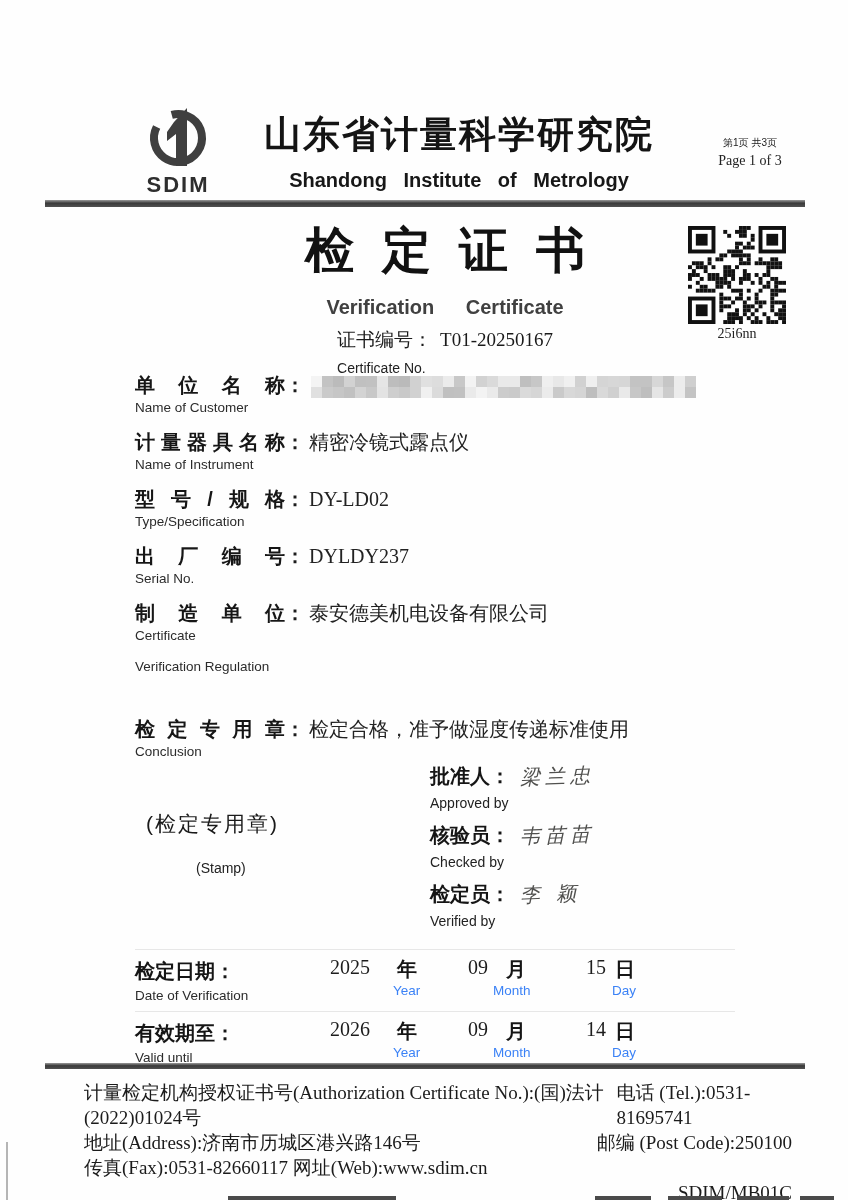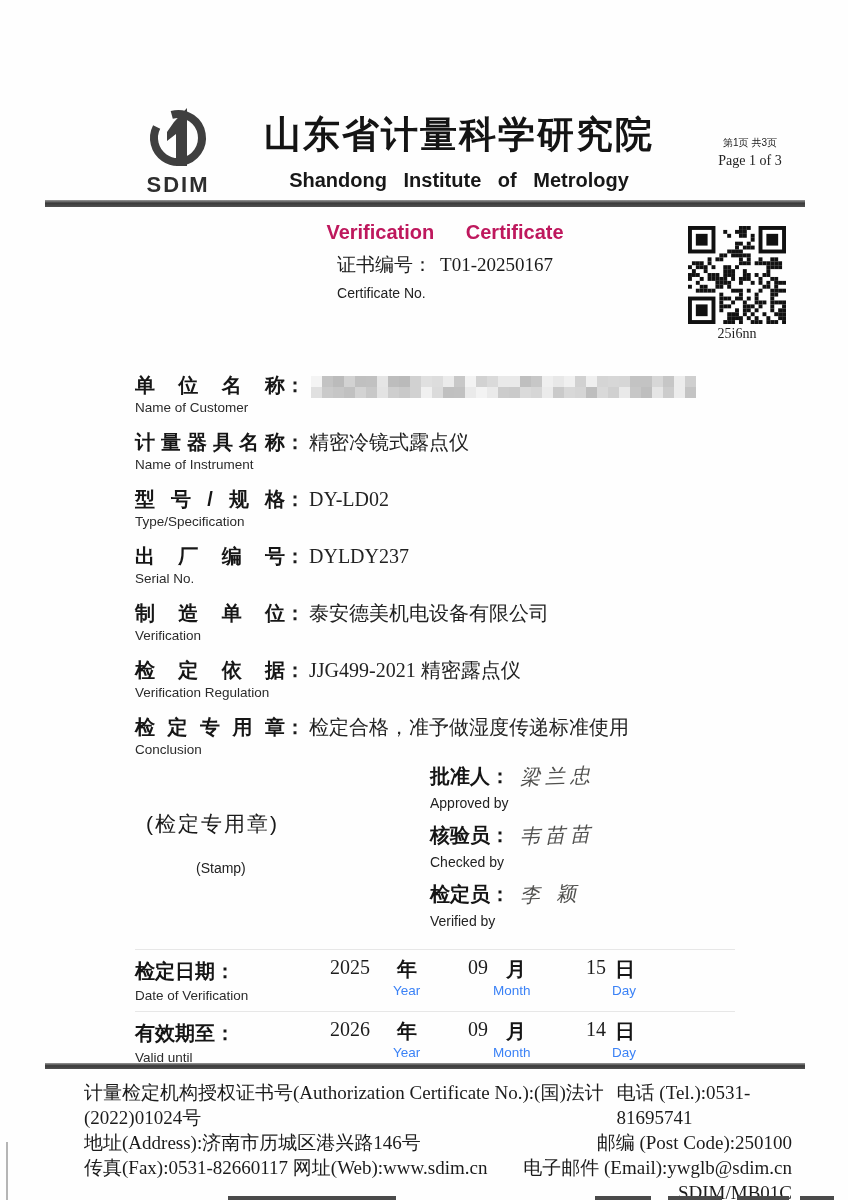--- a/index.html
+++ b/index.html
@@ -18,21 +18,21 @@
   .page-info{position:absolute;left:694px;top:136px;width:112px;text-align:center;}
   .page-info .zh{font-size:10px;color:#222;}
   .page-info .en{font-size:14px;font-family:"Liberation Serif","DejaVu Serif",serif;margin-top:3px;color:#222;}
   .rule{position:absolute;left:45px;width:760px;height:7px;
     background:linear-gradient(180deg,#9a9a9a 0%,#3a3a3a 45%,#515151 100%);}
   .rule-top{top:200px;}
   .rule-bottom{top:1063px;height:6px;}
   
   .title-block{position:absolute;left:220px;top:218px;width:450px;text-align:center;}
   .cert-title-zh{font-size:49px;font-weight:900;letter-spacing:28px;padding-left:28px;color:#111;}
-  .cert-title-en{font-size:20px;font-weight:bold;word-spacing:26px;margin-top:3px;color:#be185d;}
+  .cert-title-en{font-size:20px;font-weight:bold;word-spacing:26px;margin-top:12px;color:#404040;}
   .cert-no{display:inline-block;text-align:left;margin-top:8px;}
   .cert-no .main{font-size:19px;font-family:"Liberation Serif","DejaVu Serif",serif;color:#1a1a1a;}
   .cert-no .main .val{margin-left:8px;}
   .cert-no .en{font-size:14px;margin-top:7px;color:#222;}
   
   .qr{position:absolute;left:688px;top:226px;width:98px;margin:0;text-align:center;}
   .qr svg{display:block;}
   .qr figcaption{font-size:14px;font-family:"Liberation Serif","DejaVu Serif",serif;color:#222;margin-top:2px;}
   
   .fields{position:absolute;left:135px;top:372px;width:620px;}
@@ -89,20 +89,21 @@
   </div>
 
   <div class="page-info">
     <div class="zh">第1页 共3页</div>
     <div class="en">Page 1 of 3</div>
   </div>
 
   <div class="rule rule-top"></div>
 
   <div class="title-block">
+    <div class="cert-title-zh">检定证书</div>
     <div class="cert-title-en">Verification Certificate</div>
     <div class="cert-no">
       <div class="main">
         <span>证书编号：</span><span class="val">T01-20250167</span>
       </div>
       <div class="en">Certificate No.</div>
     </div>
   </div>
 
   <figure class="qr">
@@ -347,26 +348,23 @@
     <div class="field-row">
       <div class="main">
         <span class="zh-label">出厂编号</span><span class="colon">：</span><span class="value">DYLDY237</span>
       </div>
       <div class="sub">Serial No.</div>
     </div>
     <div class="field-row">
       <div class="main">
         <span class="zh-label">制造单位</span><span class="colon">：</span><span class="value">泰安德美机电设备有限公司</span>
       </div>
-      <div class="sub">Verification</div>
-    </div>
-    <div class="field-row">
-      <div class="main">
-        <span class="zh-label">检定依据</span><span class="colon">：</span><span class="value">JJG499-2021 精密露点仪</span>
-      </div>
+      <div class="sub">Certificate</div>
+    </div>
+    <div class="field-row">
       <div class="sub">Verification Regulation</div>
     </div>
     <div class="field-row">
       <div class="main">
         <span class="zh-label">检定专用章</span><span class="colon">：</span><span class="value">检定合格，准予做湿度传递标准使用</span>
       </div>
       <div class="sub">Conclusion</div>
     </div>
   </section>
 
@@ -423,21 +421,20 @@
     <div class="f-line">
       <span>计量检定机构授权证书号(Authorization Certificate No.):(国)法计(2022)01024号</span>
       <span>电话 (Tel.):0531-81695741</span>
     </div>
     <div class="f-line">
       <span>地址(Address):济南市历城区港兴路146号</span>
       <span>邮编 (Post Code):250100</span>
     </div>
     <div class="f-line">
       <span>传真(Fax):0531-82660117   网址(Web):www.sdim.cn</span>
-      <span>电子邮件 (Email):ywglb@sdim.cn</span>
     </div>
     <div class="doc-code">SDIM/MB01C</div>
   </footer>
 
   <div class="scan-edge-left"></div>
   <div class="scan-strip" style="left:228px;width:168px;"></div>
   <div class="scan-strip" style="left:595px;width:56px;"></div>
   <div class="scan-strip" style="left:668px;width:54px;"></div>
   <div class="scan-strip" style="left:737px;width:52px;"></div>
   <div class="scan-strip" style="left:800px;width:34px;"></div>

